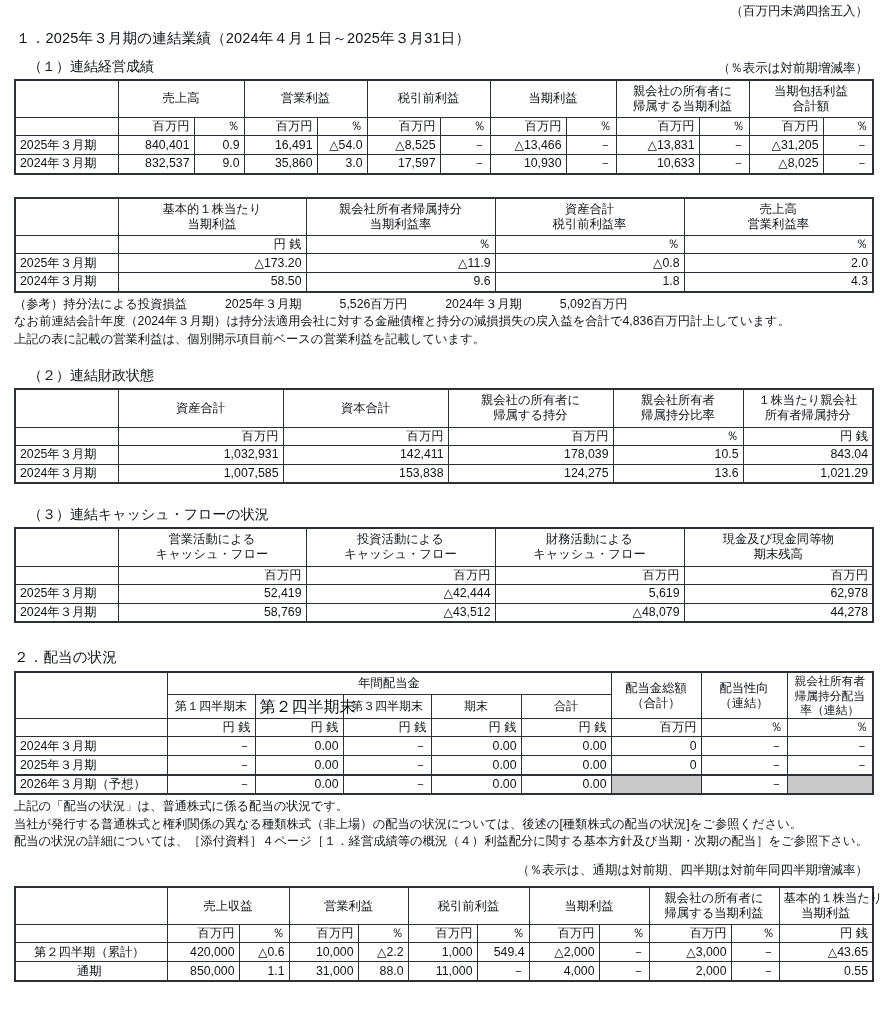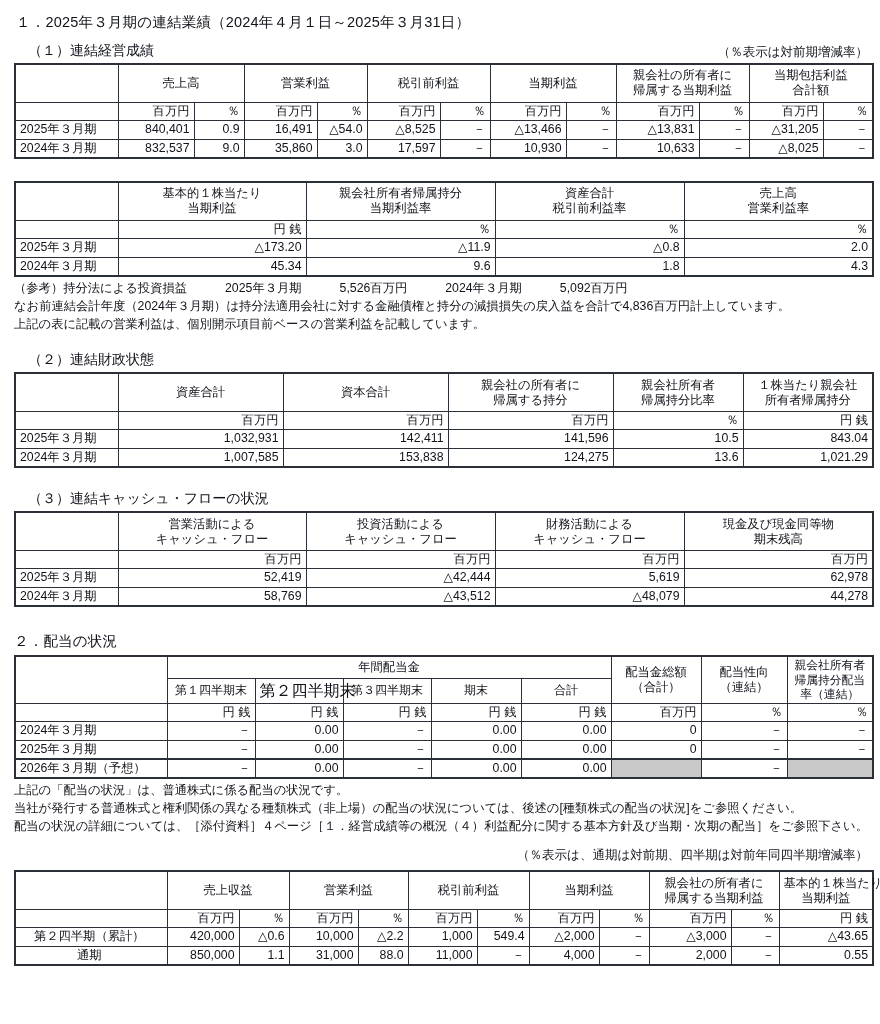--- a/index.html
+++ b/index.html
@@ -120,20 +120,21 @@
   .gap-12 { height: 12px; }
   .gap-16 { height: 16px; }
   .gap-22 { height: 22px; }
 </style>
 </head>
 <body>
 
 <div class="page">
 
   
+  <div class="right-note">（百万円未満四捨五入）</div>
 
   
   <div class="h-section">１．2025年３月期の連結業績（2024年４月１日～2025年３月31日）</div>
 
   <div class="sub-row">
     <div class="h-sub">（１）連結経営成績</div>
     <div class="right-note">（％表示は対前期増減率）</div>
   </div>
 
   
@@ -268,21 +269,21 @@
     </tr>
     <tr>
       <td class="rowlabel outer-l">2025年３月期</td>
       <td class="num">△173.20</td>
       <td class="num">△11.9</td>
       <td class="num">△0.8</td>
       <td class="num outer-r">2.0</td>
     </tr>
     <tr>
       <td class="rowlabel outer-l outer-b">2024年３月期</td>
-      <td class="num outer-b">45.34</td>
+      <td class="num outer-b">58.50</td>
       <td class="num outer-b">9.6</td>
       <td class="num outer-b">1.8</td>
       <td class="num outer-b outer-r">4.3</td>
     </tr>
   </tbody>
     </table>
 
   
   <div class="note-block">
     <div class="note-line"><span>（参考）持分法による投資損益</span><span class="sp-wide"></span><span>2025年３月期</span><span class="sp-wide"></span><span>5,526百万円</span><span class="sp-wide"></span><span>2024年３月期</span><span class="sp-wide"></span><span>5,092百万円</span></div>
@@ -332,21 +333,21 @@
       <td class="unit">百万円</td>
       <td class="unit">百万円</td>
       <td class="unit">百万円</td>
       <td class="unit">％</td>
       <td class="unit outer-r">円 銭</td>
     </tr>
     <tr>
       <td class="rowlabel outer-l">2025年３月期</td>
       <td class="num">1,032,931</td>
       <td class="num">142,411</td>
-      <td class="num">141,596</td>
+      <td class="num">178,039</td>
       <td class="num">10.5</td>
       <td class="num outer-r">843.04</td>
     </tr>
     <tr>
       <td class="rowlabel outer-l outer-b">2024年３月期</td>
       <td class="num outer-b">1,007,585</td>
       <td class="num outer-b">153,838</td>
       <td class="num outer-b">124,275</td>
       <td class="num outer-b">13.6</td>
       <td class="num outer-b outer-r">1,021.29</td>

